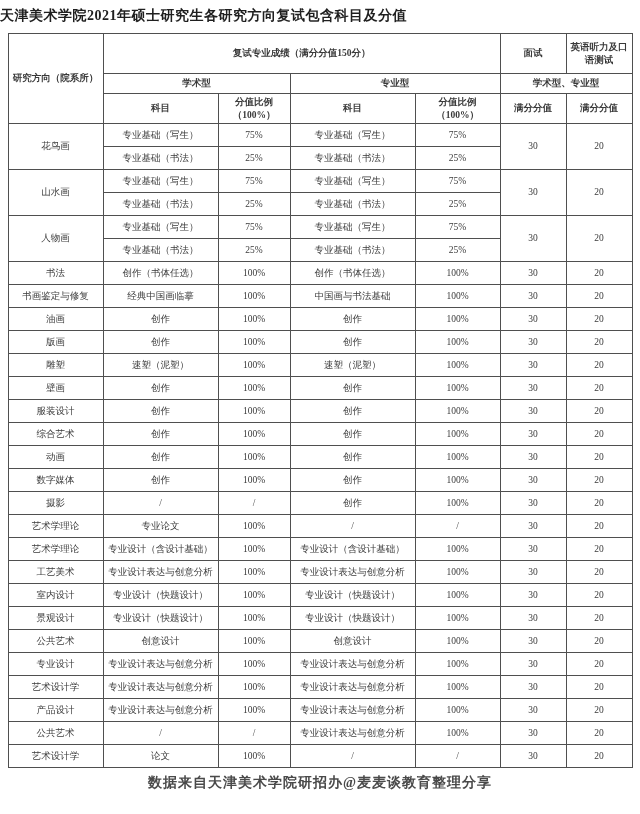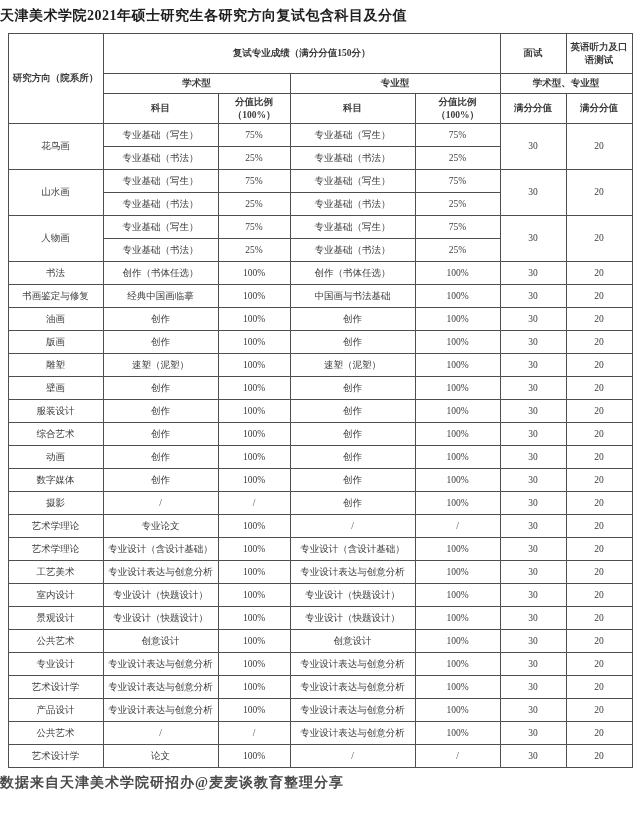--- a/index.html
+++ b/index.html
@@ -40,20 +40,21 @@
   thead td {
     font-weight: bold;
     font-size: 10px;
     color: #2e2e2e;
   }
   tr.h-row1 { height: 40px; }
   tr.h-row2 { height: 20px; padding-left: 30px; }
   tr.h-row3 { height: 30px; margin-top: 20px; }
   tbody tr  { height: 23px; }
   .footer-credit {
+    text-align: center;
     font-weight: bold;
     font-size: 14px;
     color: #4a4a4a;
     margin-top: 6px;
     letter-spacing: 1px;
   }
 </style>
 </head>
 <body>
 

